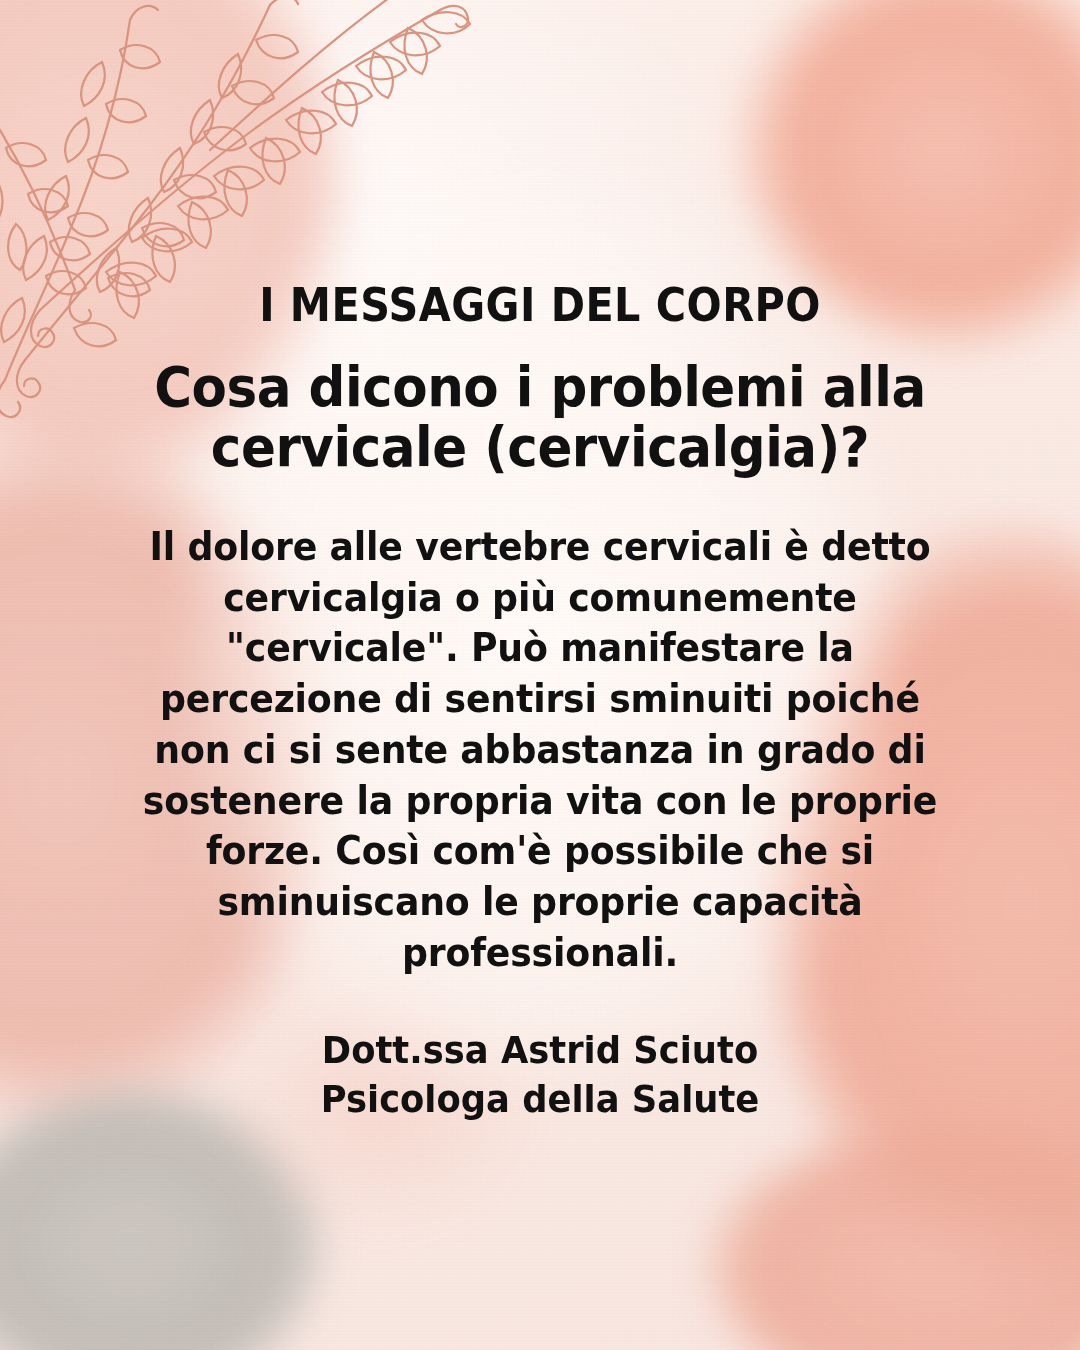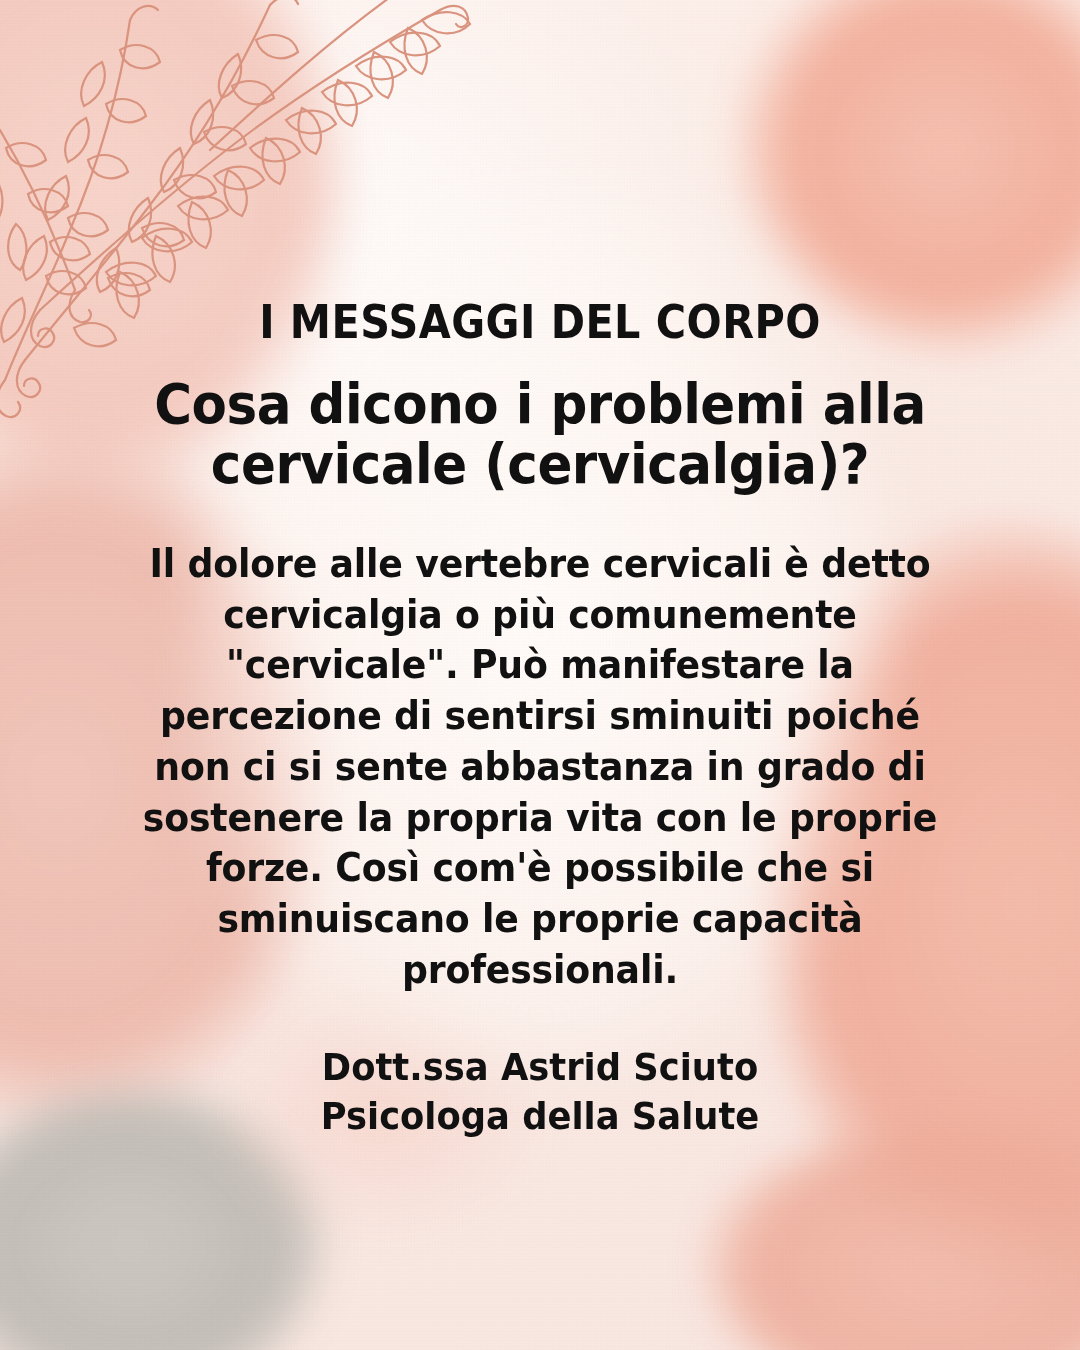--- a/index.html
+++ b/index.html
@@ -115,21 +115,20 @@
 
   
   .content {
     position: absolute;
     left: 0;
     right: 0;
     top: 280px;
     padding: 0 110px;
     text-align: center;
     color: #111111;
-    margin-top: 17px;
   }
 
   .eyebrow {
     font-family: "DejaVu Sans", sans-serif;
     font-weight: 700;
     font-size: 47px;
     letter-spacing: 0.5px;
     line-height: 1.05;
     transform: scaleX(0.88);
     transform-origin: center;

